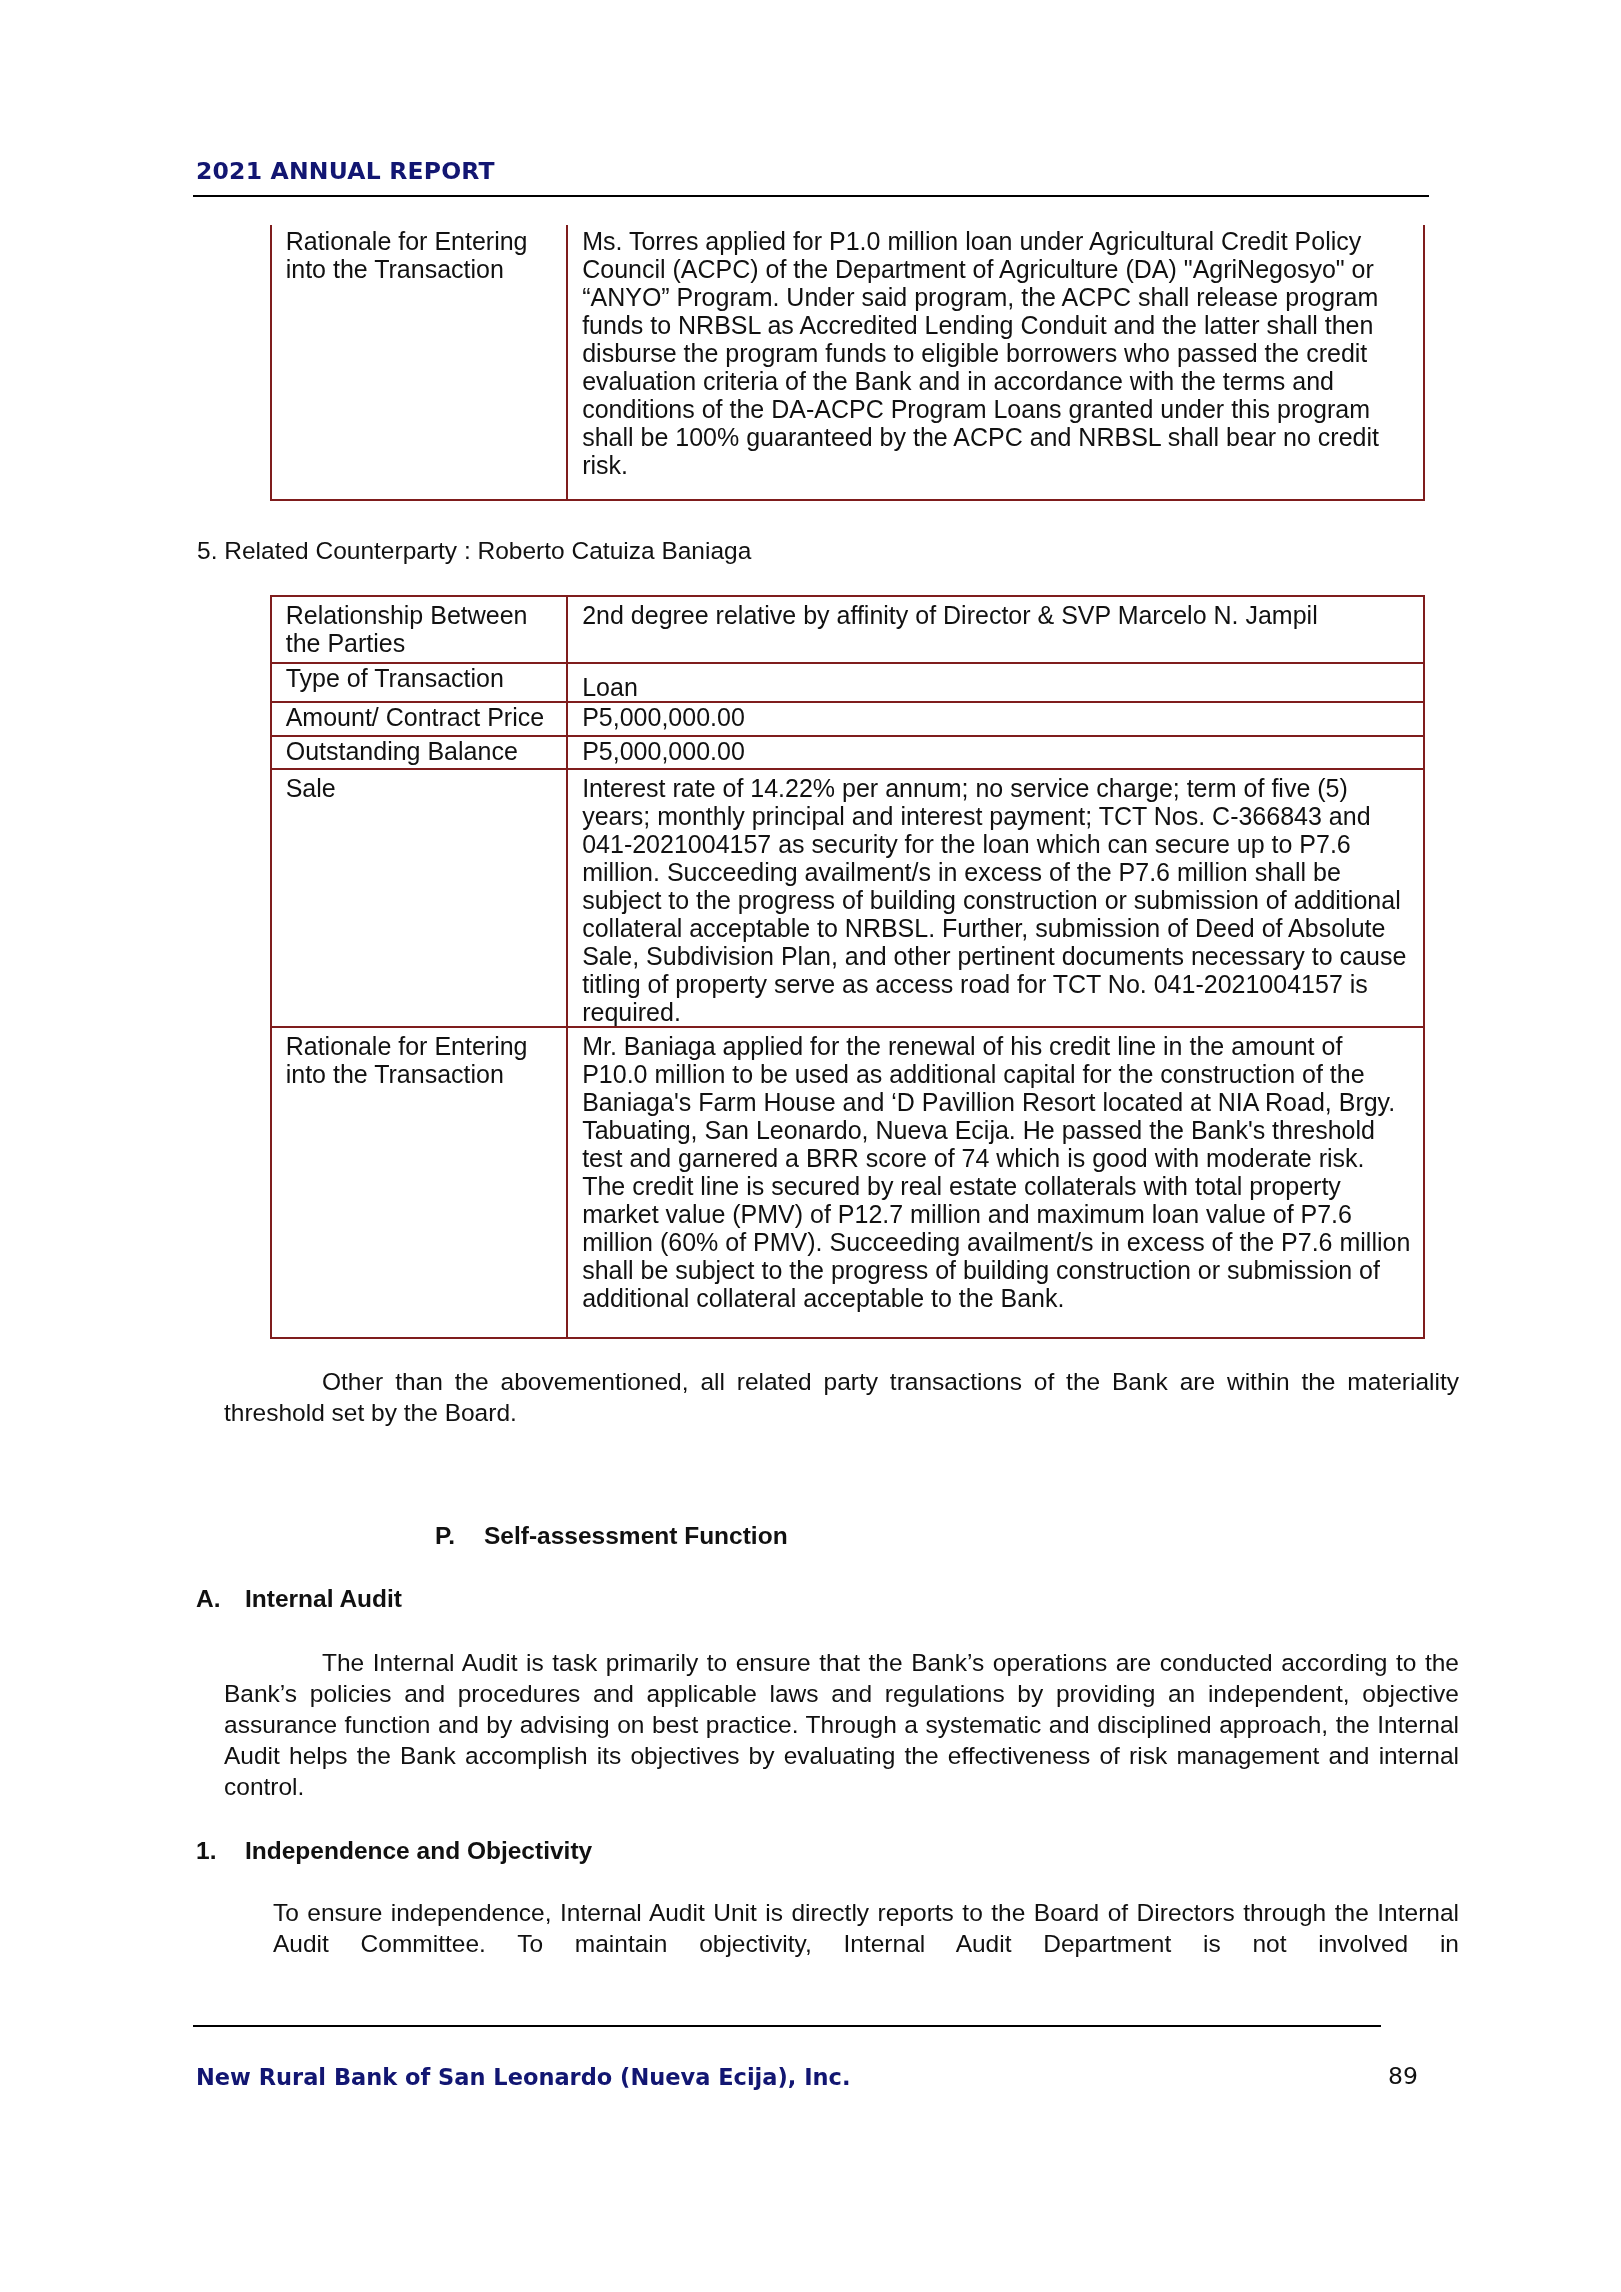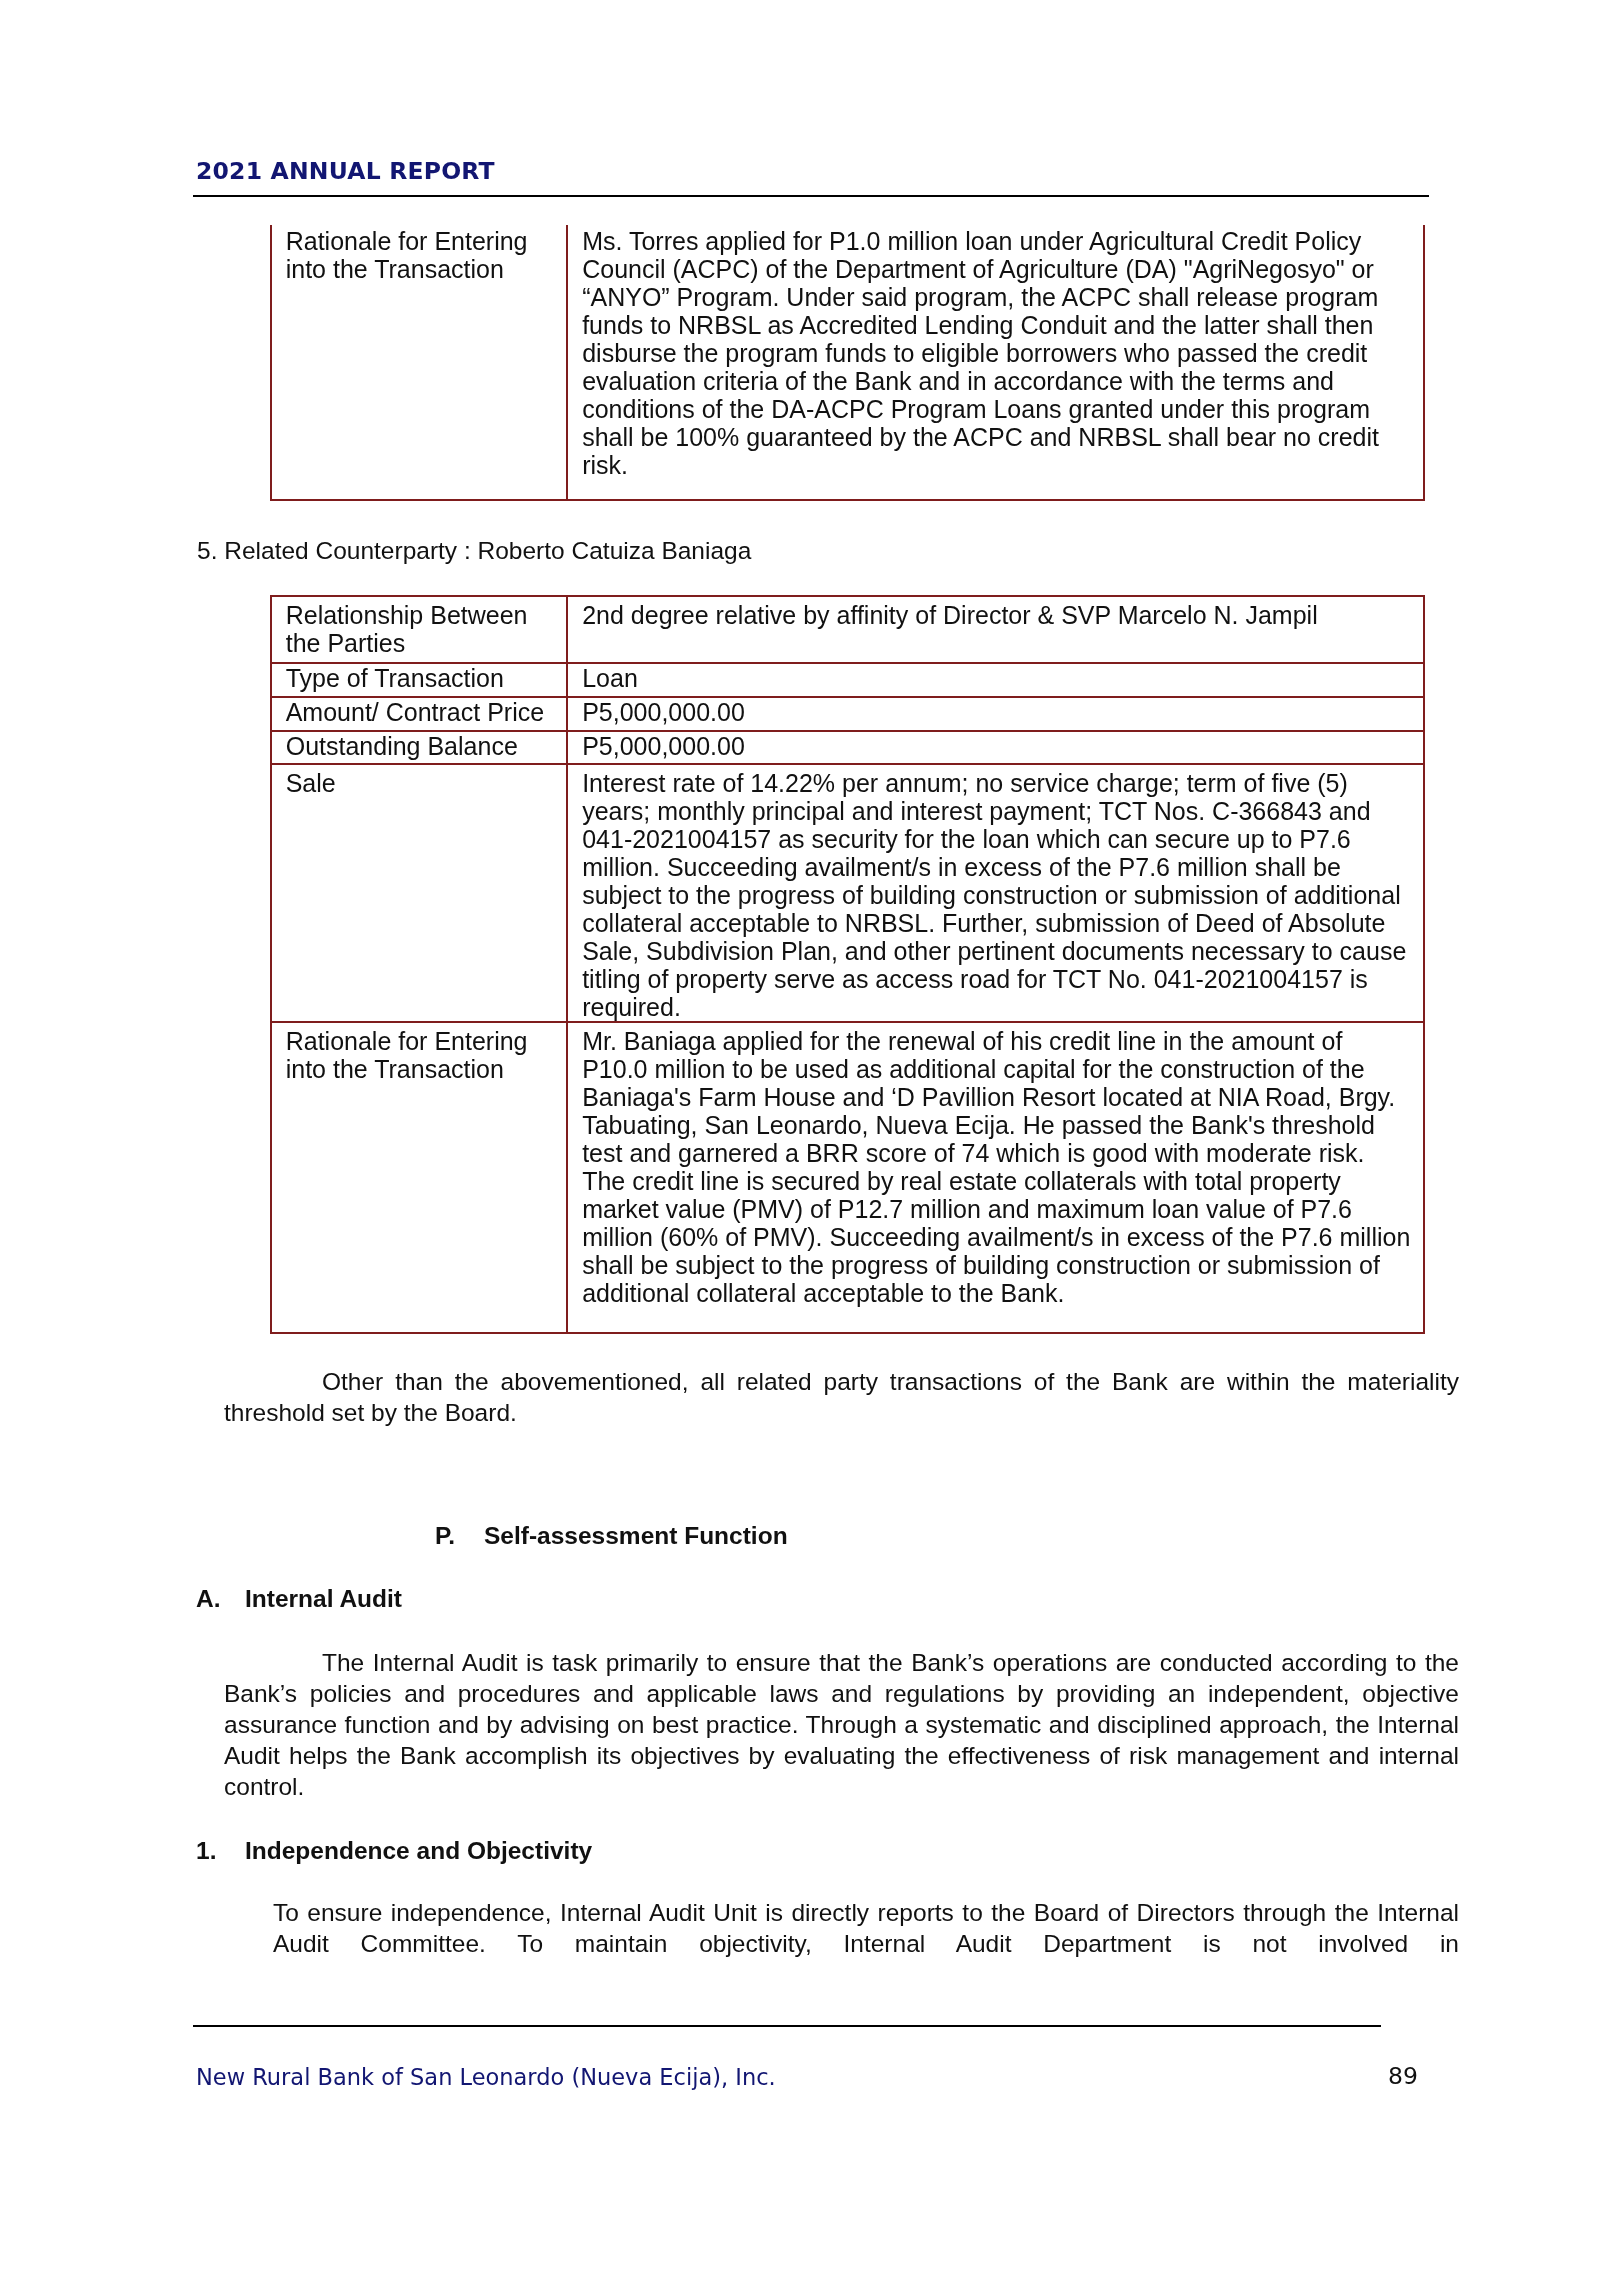--- a/index.html
+++ b/index.html
@@ -29,21 +29,21 @@
 
   .hP { left: 435px; top: 1522px; font-size: 24.5px; font-weight: bold; }
   .hA { left: 196px; top: 1585px; font-size: 24.5px; font-weight: bold; }
   .p2 { left: 196px; top: 1647px; width: 1235px; }
   .h1 { left: 196px; top: 1837px; font-size: 24.5px; font-weight: bold; }
   .p3 { left: 245px; top: 1897px; width: 1186px; }
 
   .num { display: inline-block; width: 49px; }
 
   .ftr-rule { left: 193px; top: 2025px; width: 1188px; height: 2px; background: #000; }
-  .ftr-name { left: 196px; top: 2064px; font-family: "DejaVu Sans", sans-serif; font-weight: normal; font-size: 22.5px; color: #121672; }
+  .ftr-name { left: 196px; top: 2064px; font-family: "DejaVu Sans", sans-serif; font-weight: bold; font-size: 22.5px; color: #121672; }
   .ftr-page { left: 1388px; top: 2062px; font-family: "DejaVu Sans", sans-serif; font-size: 23.5px; color: #111; }
 </style>
 </head>
 <body>
 
 <div class="abs hdr-title">2021 ANNUAL REPORT</div>
 <div class="abs hdr-rule"></div>
 
 <table class="rpt" id="t1">
   <tbody>
@@ -57,21 +57,21 @@
 <div class="abs sec5">5. Related Counterparty : Roberto Catuiza Baniaga</div>
 
 <table class="rpt" id="t2">
   <tbody>
       <tr style="height:67px">
     <td class="lbl">Relationship Between the Parties</td>
     <td class="val">2nd degree relative by affinity of Director &amp; SVP Marcelo N. Jampil</td>
   </tr>
   <tr style="height:34px">
     <td class="lbl" style="padding-top:0">Type of Transaction</td>
-    <td class="val" style="padding-top:0">Loan</td>
+    <td class="val" style="padding-top:9px">Loan</td>
   </tr>
   <tr style="height:34px">
     <td class="lbl" style="padding-top:0">Amount/ Contract Price</td>
     <td class="val" style="padding-top:0">P5,000,000.00</td>
   </tr>
   <tr style="height:33px">
     <td class="lbl" style="padding-top:0">Outstanding Balance</td>
     <td class="val" style="padding-top:0">P5,000,000.00</td>
   </tr>
   <tr style="height:255px">

